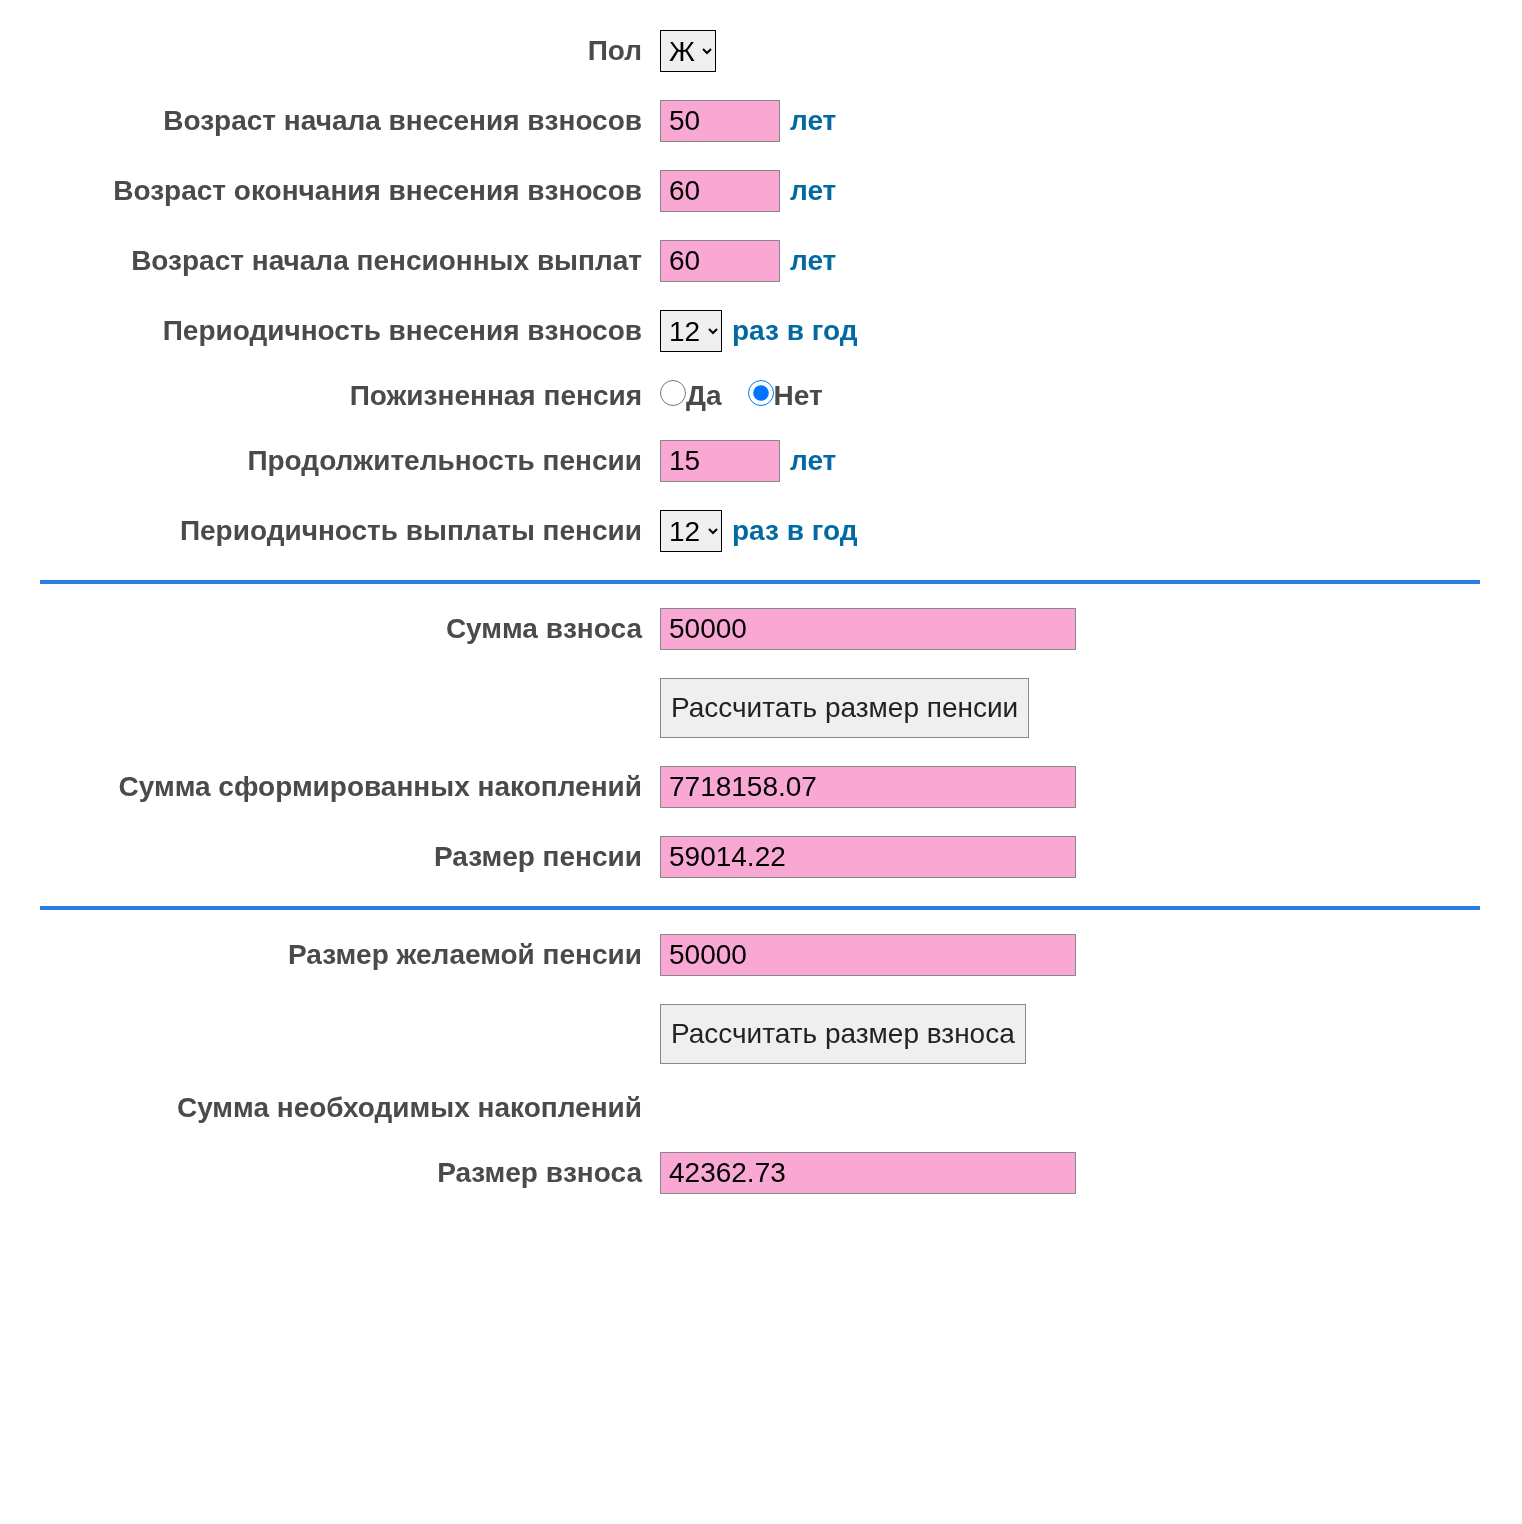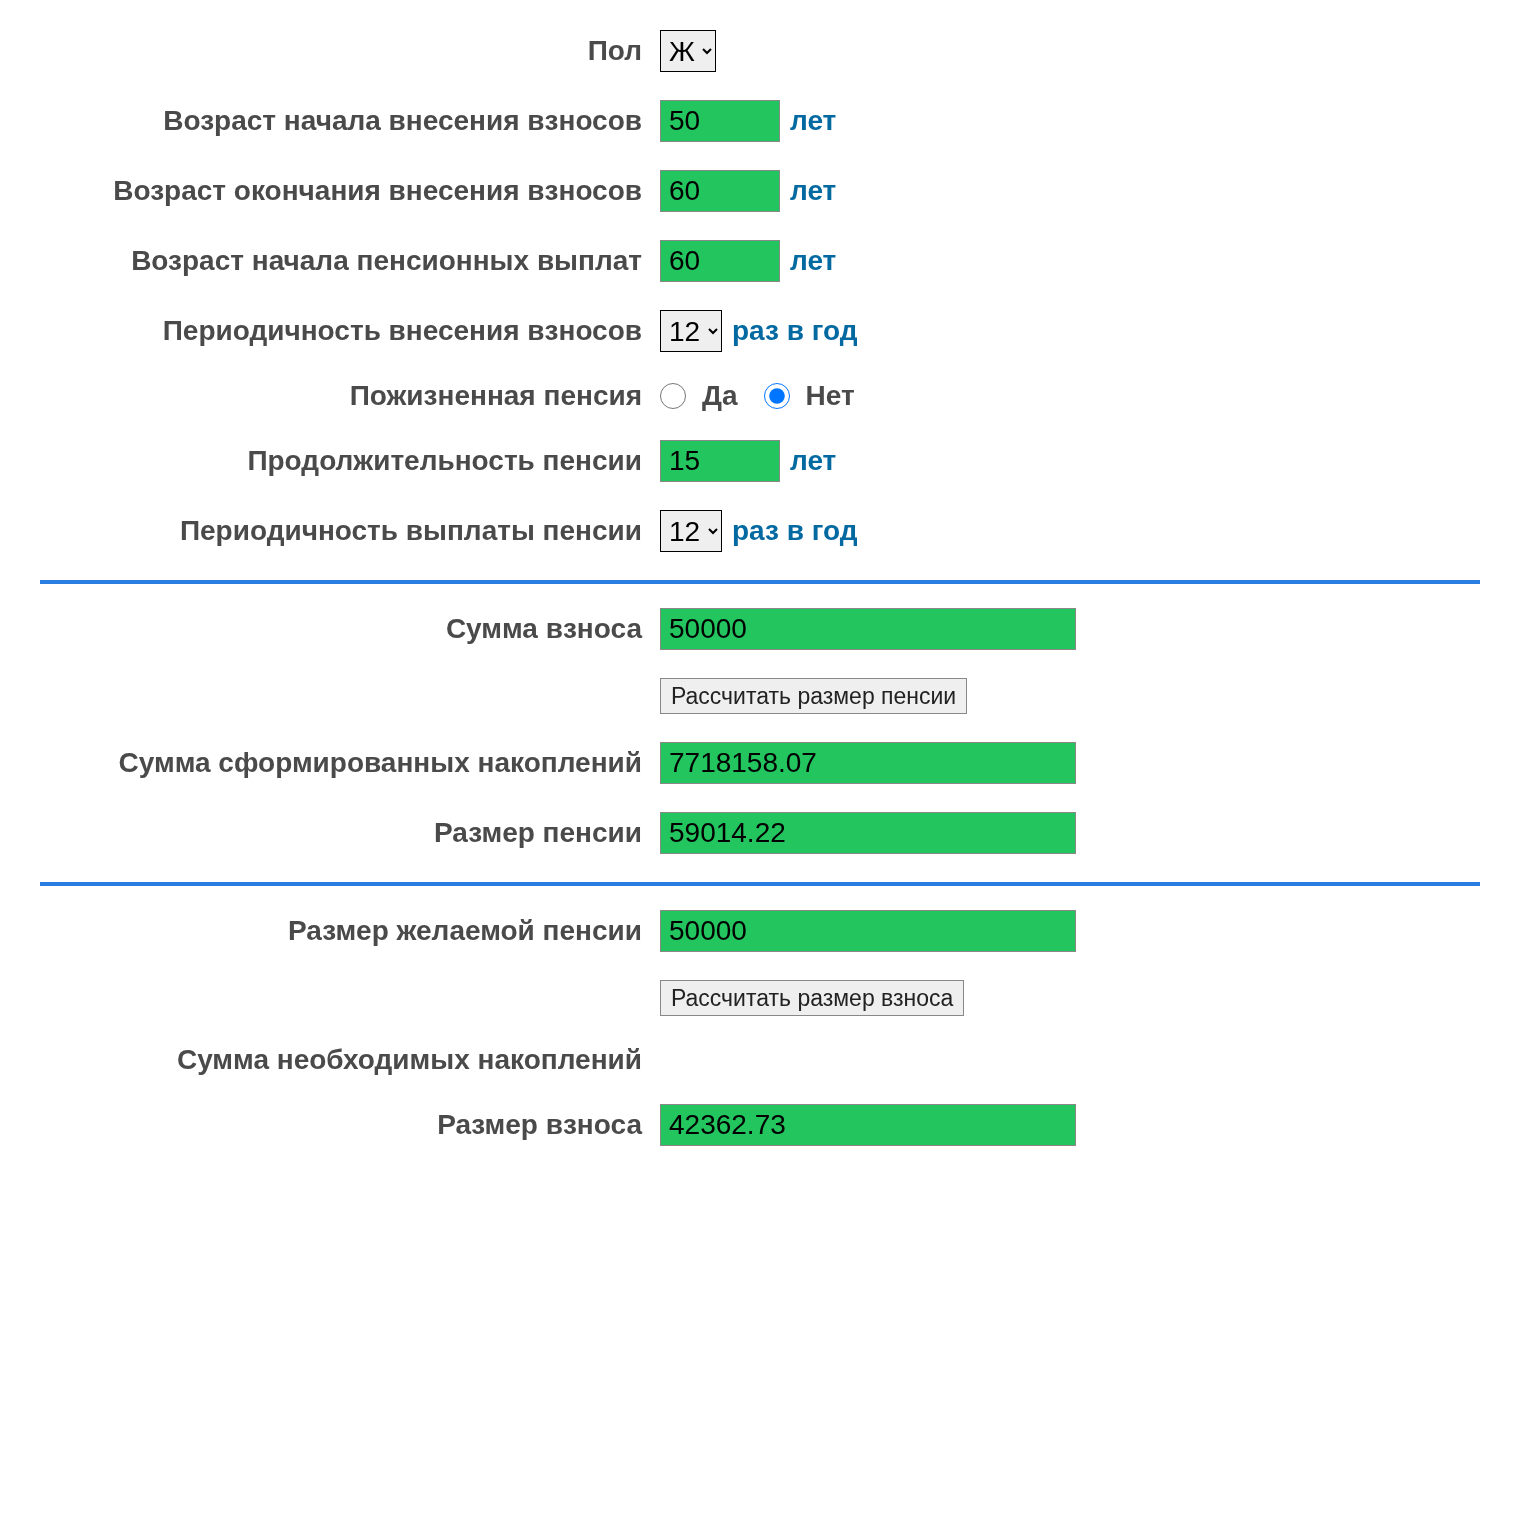--- a/index.html
+++ b/index.html
@@ -34,21 +34,21 @@
       flex: 1;
       display: flex;
       align-items: center;
       gap: 10px;
     }
     input[type="text"] {
       font-family: Arial, Helvetica, sans-serif;
       font-size: 28px;
       padding: 4px 8px;
       border: 1px solid #888;
-      background: #22c55e;
+      background: #f9a8d4;
       height: 42px;
       line-height: 1;
     }
     input.short {
       width: 120px;
     }
     input.long {
       width: 416px;
     }
     .unit {
@@ -63,37 +63,37 @@
       background: #efefef;
       height: 42px;
     }
     .select-wrap {
       display: inline-flex;
       align-items: center;
       position: relative;
     }
     button {
       font-family: Arial, Helvetica, sans-serif;
-      font-size: 23px;
+      font-size: 28px;
       padding: 4px 10px;
       border: 1px solid #888;
       background: #efefef;
       cursor: pointer;
-      height: 36px;
+      height: 60px;
       color: #222;
     }
     .radio-group {
       display: flex;
       align-items: center;
       gap: 26px;
     }
     .radio-option {
       display: flex;
-      align-items: center;
-      gap: 16px;
+      align-items: flex-start;
+      gap: 0;
       font-weight: bold;
       color: #4a4a4a;
     }
     input[type="radio"] {
       width: 26px;
       height: 26px;
       accent-color: #0075ff;
     }
     hr.divider {
       border: none;

